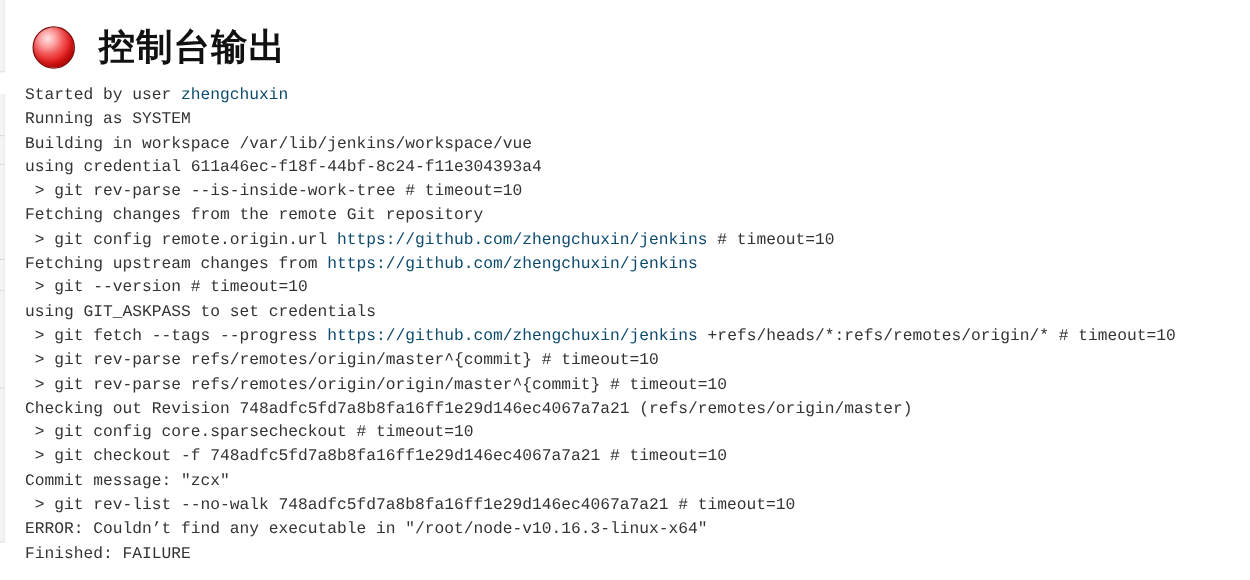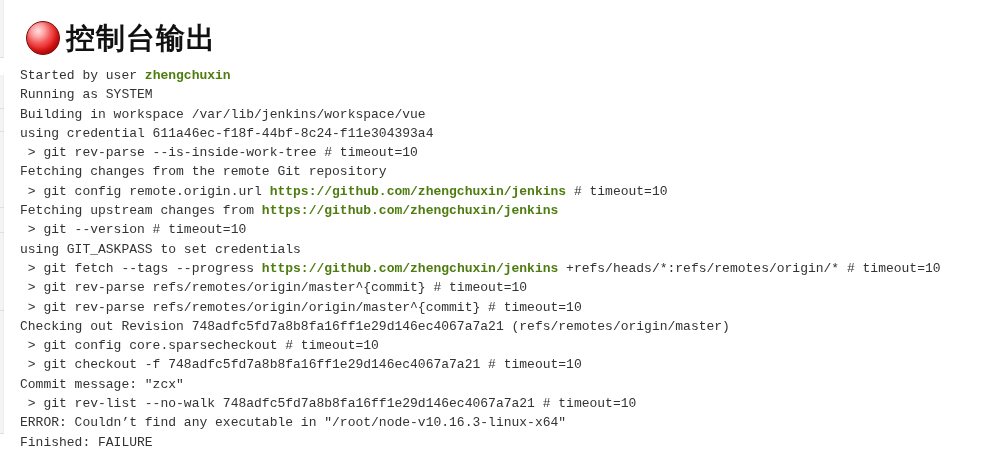--- a/index.html
+++ b/index.html
@@ -37,42 +37,42 @@
     width: 34px; height: 34px;
     border-radius: 50%;
     background: radial-gradient(circle at 35% 28%,
       #ffe2e2 0%, #fc9e9e 22%, #f25757 40%,
       #ea1e1e 62%, #cd0a0a 82%, #a40000 100%);
     border: 1px solid #7c0b0b;
     box-shadow: inset -2px -3px 5px rgba(120,0,0,.45);
     flex: 0 0 auto;
   }
   .page-title {
-    margin: 0 0 0 6px;
+    margin: 0 0 0 19px;
     font-size: 29px;
     font-weight: bold;
     color: #111111;
     letter-spacing: 1px;
     line-height: 38px;
     white-space: nowrap;
   }
 
   .console {
     position: absolute; left: 20px; top: 66px;
     width: 975px;
     font-family: "Liberation Mono", monospace;
     font-size: 13px;
     line-height: 19.3px;
     color: #333333;
     white-space: pre;
   }
   .console-line { height: 19.3px; }
   .console a.console-link {
-    color: #4d7c0f;
-    font-weight: bold;
+    color: #0c4a6e;
+    font-weight: normal;
     text-decoration: none;
   }
 </style>
 </head>
 <body>
 
 <div class="page">
 
   <div class="edge-strip">
       <div class="sep" style="top: 57px;"></div>

